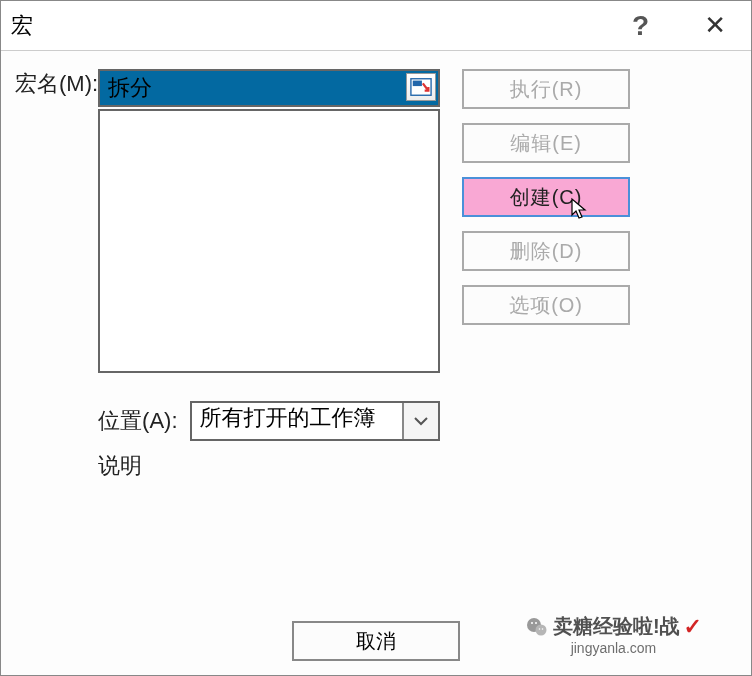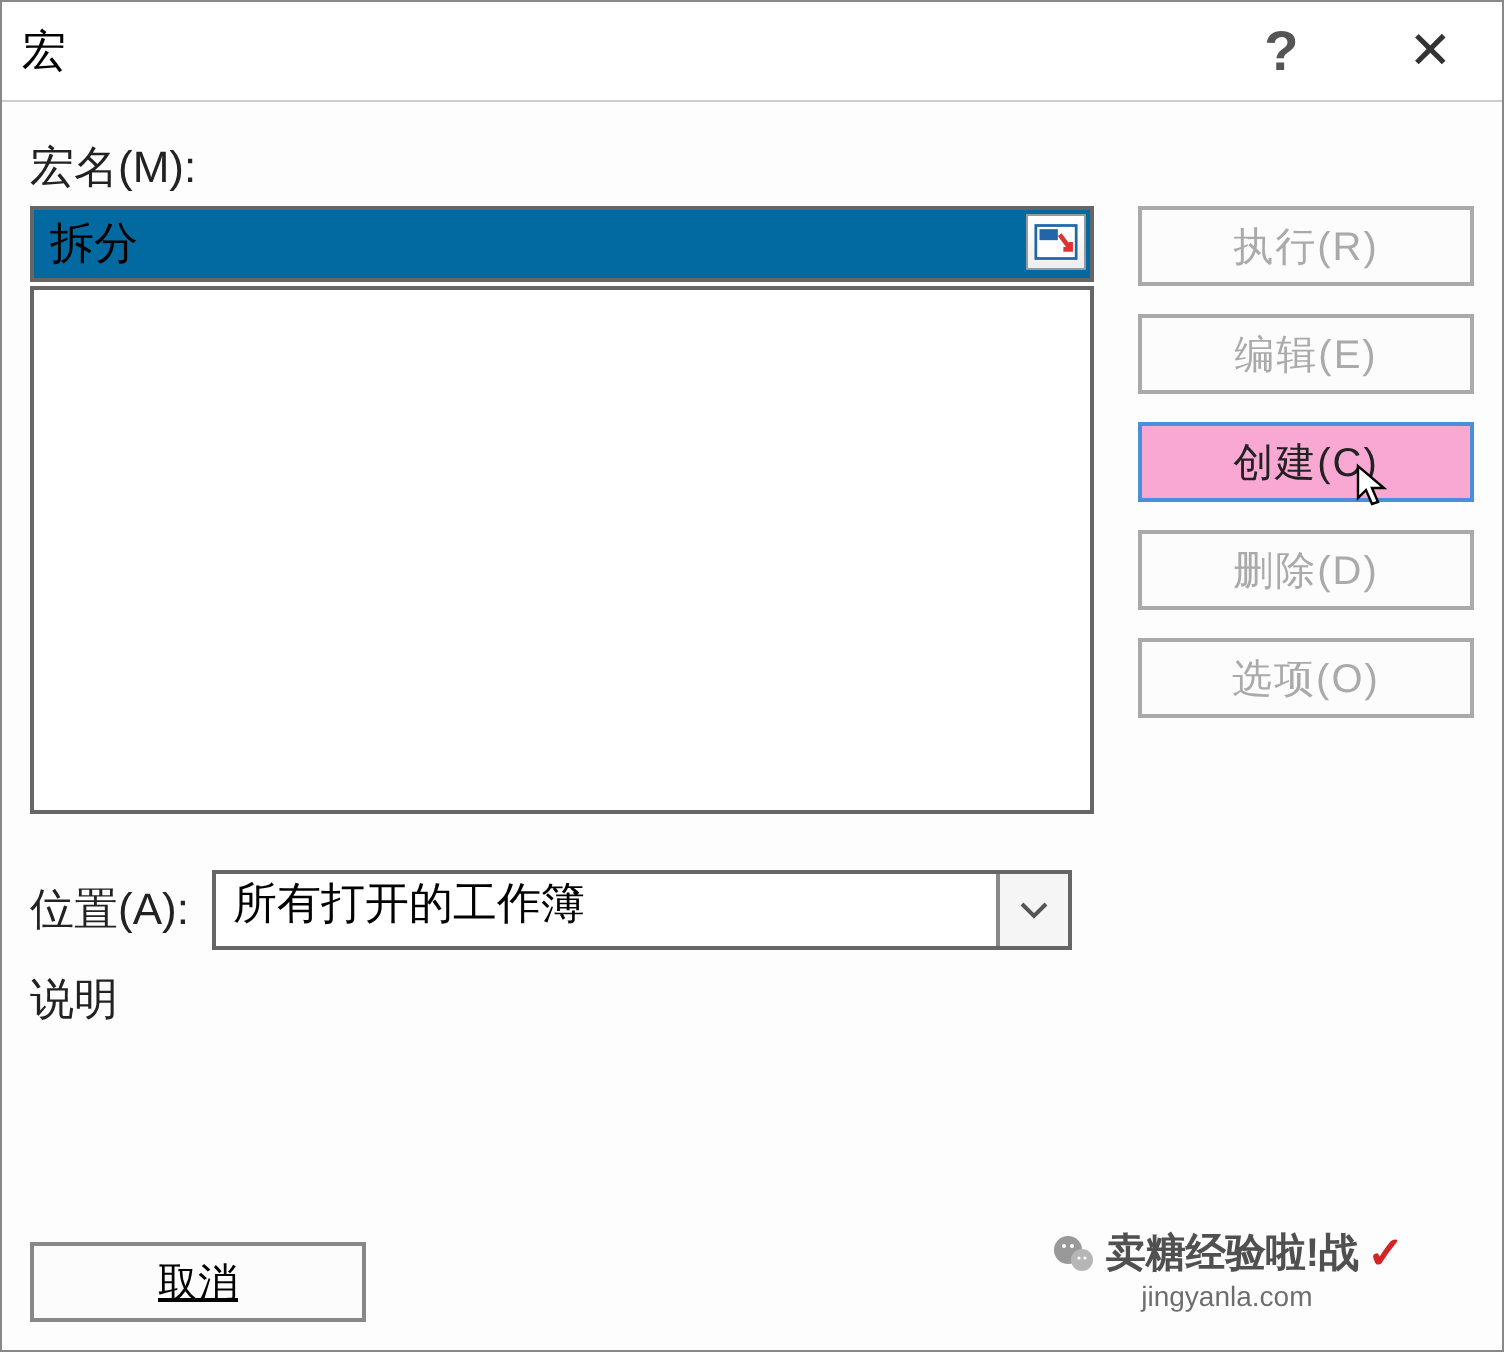--- a/index.html
+++ b/index.html
@@ -51,21 +51,21 @@
       font-size: 26px;
       color: #333;
       cursor: pointer;
       padding: 0 15px;
       font-weight: 300;
     }
     .content {
       flex: 1;
       padding: 18px 14px 10px 14px;
       display: flex;
-      flex-direction: column;
+      flex-direction: row;
     }
     .macro-name-label {
       font-size: 22px;
       margin-bottom: 4px;
       color: #222;
     }
     .main-row {
       display: flex;
       gap: 22px;
     }
@@ -194,23 +194,22 @@
       justify-content: center;
       background: #f5f5f5;
     }
     .desc-label {
       font-size: 22px;
       color: #222;
       margin-top: 10px;
     }
     .footer {
       display: flex;
-      justify-content: flex-start;
+      justify-content: center;
       padding: 10px 14px 14px 14px;
-      text-decoration: underline;
     }
     .cancel-btn {
       width: 168px;
       height: 40px;
       border: 2px solid #888;
       background: #fcfcfc;
       font-size: 20px;
       display: flex;
       align-items: center;
       justify-content: center;

